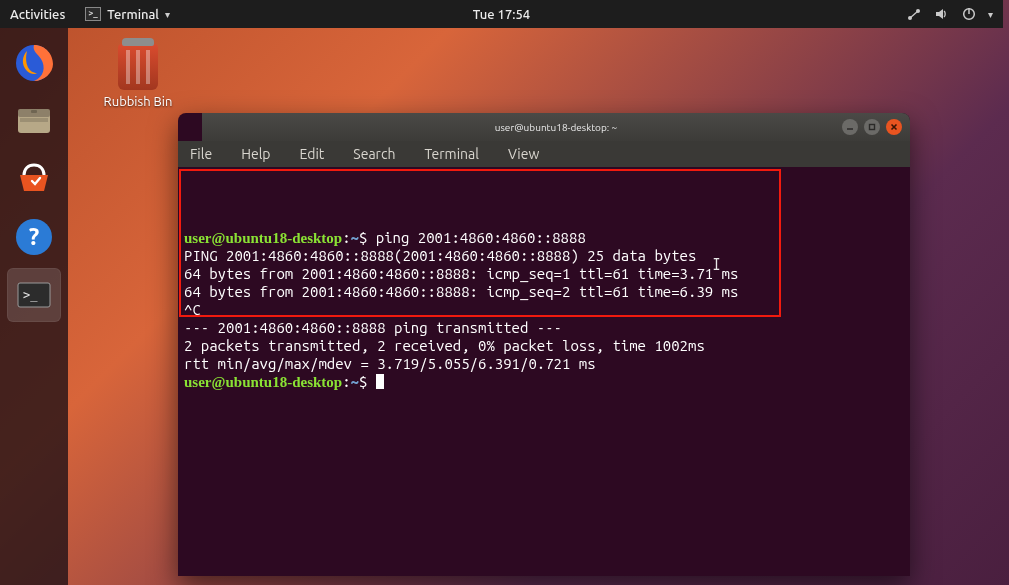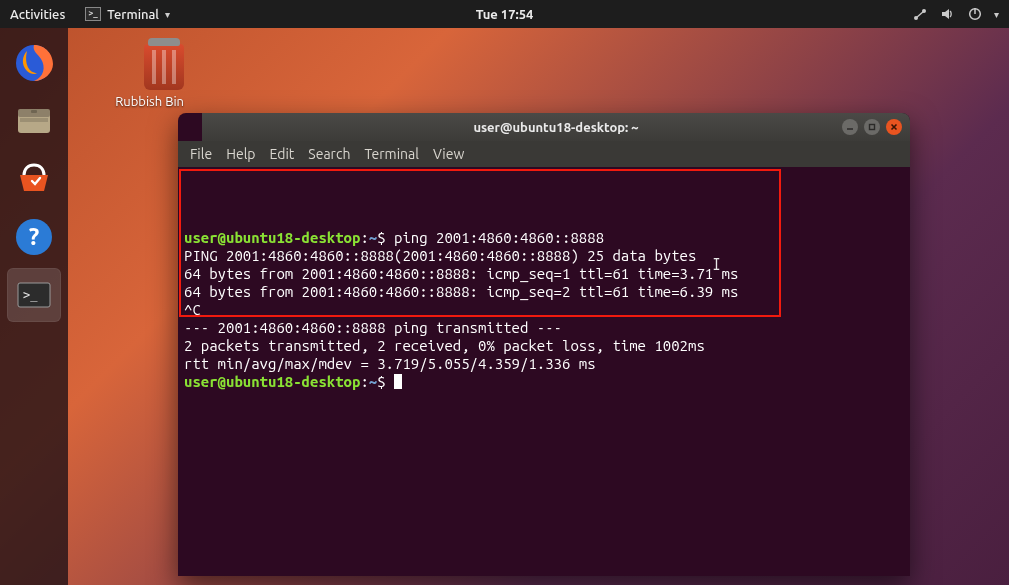--- a/index.html
+++ b/index.html
@@ -8,41 +8,41 @@
     height: 585px;
     overflow: hidden;
     font-family: Ubuntu, "Ubuntu Sans", sans-serif;
     background: linear-gradient(135deg, #b84f2a 0%, #d8653a 30%, #5c2b4f 70%, #4a1f3f 100%);
     position: relative;
   }
 
   
   .topbar {
     position: absolute;
-    top: 0; left: 0; right: 0;
+    top: 0; left: 0; right: 6px;
     height: 28px;
     background: #1d1d1d;
     color: #ececec;
     display: flex;
     align-items: center;
     font-size: 13px;
     font-weight: 500;
   }
   .topbar .activities { margin-left: 10px; cursor: pointer; }
   .topbar .active-app {
     margin-left: 20px;
     display: flex;
     align-items: center;
     gap: 6px;
     cursor: pointer;
   }
   .topbar .active-app .term-icon { width: 16px; height: 14px; background: #2c2c2c; border: 1px solid #888; display: inline-block; position: relative; }
   .topbar .active-app .term-icon::after { content: ">_"; font-size: 9px; color: #ddd; position: absolute; top: 0; left: 2px; }
   .topbar .active-app .arrow { font-size: 10px; opacity: .85; }
-  .topbar .clock { position: absolute; left: 50%; transform: translateX(-50%); font-weight: bold; }
+  .topbar .clock { position: absolute; left: 50%; transform: translateX(-50%); }
   .topbar .right {
     margin-left: auto;
     margin-right: 10px;
     display: flex;
     align-items: center;
     gap: 12px;
   }
   .topbar .right .icon { opacity: .9; cursor: pointer; display: inline-flex; }
 
   
@@ -74,21 +74,21 @@
   }
   .dock .glyph { width: 44px; height: 44px; display: flex; align-items: center; justify-content: center; }
 
   
   .desktop-icon {
     position: absolute;
     top: 44px; left: 92px;
     width: 92px;
     display: flex;
     flex-direction: column;
-    align-items: flex-end;
+    align-items: center;
     gap: 4px;
     color: #fff;
     text-shadow: 0 1px 2px rgba(0,0,0,.7);
     font-size: 13px;
     cursor: pointer;
   }
   .desktop-icon .bin {
     width: 40px; height: 46px;
     background: linear-gradient(#d94b2e, #a2371f);
     border-radius: 4px 4px 6px 6px;
@@ -122,23 +122,23 @@
     overflow: hidden;
     display: flex;
     flex-direction: column;
   }
   .titlebar {
     height: 28px;
     background: linear-gradient(#4a4946, #3c3b38);
     display: flex;
     align-items: center;
     color: #eaeaea;
-    font-size: 13px;
+    font-size: 10px;
     position: relative;
-    font-weight: 700;
+    font-weight: 400;
     margin-left: 24px;
   }
   .titlebar .title { position: absolute; left: 50%; transform: translateX(-50%); }
   .titlebar .win-controls {
     position: absolute;
     right: 8px;
     display: flex;
     gap: 6px;
   }
   .titlebar .ctrl {
@@ -150,21 +150,21 @@
   }
   .titlebar .ctrl.min   { background: #6b6a67; color: #2b2a28; }
   .titlebar .ctrl.max   { background: #6b6a67; color: #2b2a28; }
   .titlebar .ctrl.close { background: #e95420; color: #2b0f04; }
 
   .menubar {
     height: 26px;
     background: #3a3936;
     display: flex;
     align-items: center;
-    gap: 14px;
+    gap: 29px;
     padding: 0 12px;
     color: #d9d6cf;
     font-size: 14px;
   }
   .menubar span { cursor: pointer; }
 
   .term-body {
     flex: 1;
     position: relative;
     padding: 8px 6px;
@@ -184,21 +184,21 @@
     pointer-events: none;
   }
   .term-body .i-beam {
     position: absolute;
     top: 88px; left: 534px;
     width: 8px;
     font-size: 16px;
     color: #e8e8e8;
     pointer-events: none;
   }
-  .prompt-user { color: #8ae234; font-weight: bold; }
+  .prompt-user { color: #8ae234; font-weight: bold; font-family: Liberation Serif, serif; }
   .prompt-colon { color: #ffffff; }
   .prompt-path { color: #729fcf; font-weight: bold; }
   .cursor-block { display: inline-block; width: 8px; height: 15px; background: #ffffff; vertical-align: -2px; }
 
 </style>
 </head>
 <body>
 
 <div class="topbar">
   <span class="activities">Activities</span>
@@ -320,16 +320,16 @@
   <div class="term-body">
     <div class="highlight-frame"></div>
     <span class="i-beam">I</span>
 <span><span class="prompt-user">user@ubuntu18-desktop</span><span class="prompt-colon">:</span><span class="prompt-path">~</span><span>$</span><span> ping 2001:4860:4860::8888</span></span>
 <span>PING 2001:4860:4860::8888(2001:4860:4860::8888) 25 data bytes</span>
 <span>64 bytes from 2001:4860:4860::8888: icmp_seq=1 ttl=61 time=3.71 ms</span>
 <span>64 bytes from 2001:4860:4860::8888: icmp_seq=2 ttl=61 time=6.39 ms</span>
 <span>^C</span>
 <span>--- 2001:4860:4860::8888 ping transmitted ---</span>
 <span>2 packets transmitted, 2 received, 0% packet loss, time 1002ms</span>
-<span>rtt min/avg/max/mdev = 3.719/5.055/4.359/1.336 ms</span>
+<span>rtt min/avg/max/mdev = 3.719/5.055/6.391/0.721 ms</span>
 <span><span class="prompt-user">user@ubuntu18-desktop</span><span class="prompt-colon">:</span><span class="prompt-path">~</span><span>$</span><span> </span><span class="cursor-block"></span></span>
   </div>
 </div>
 
 </body></html>

